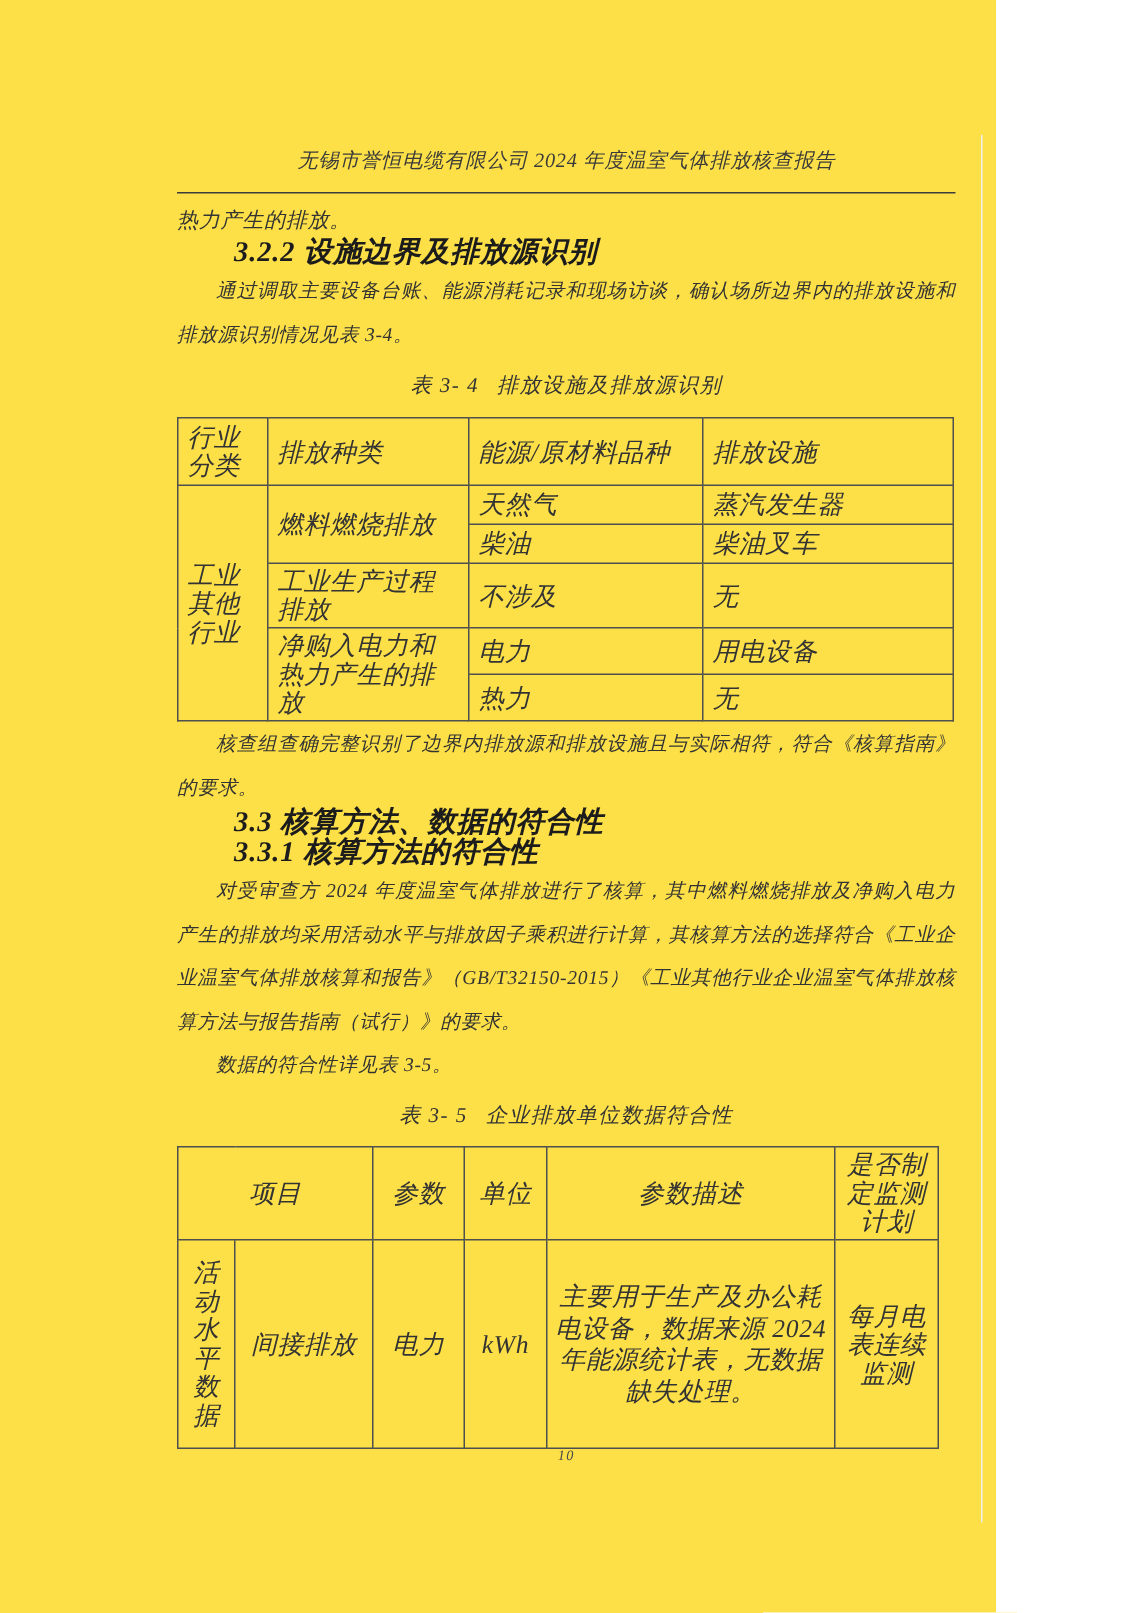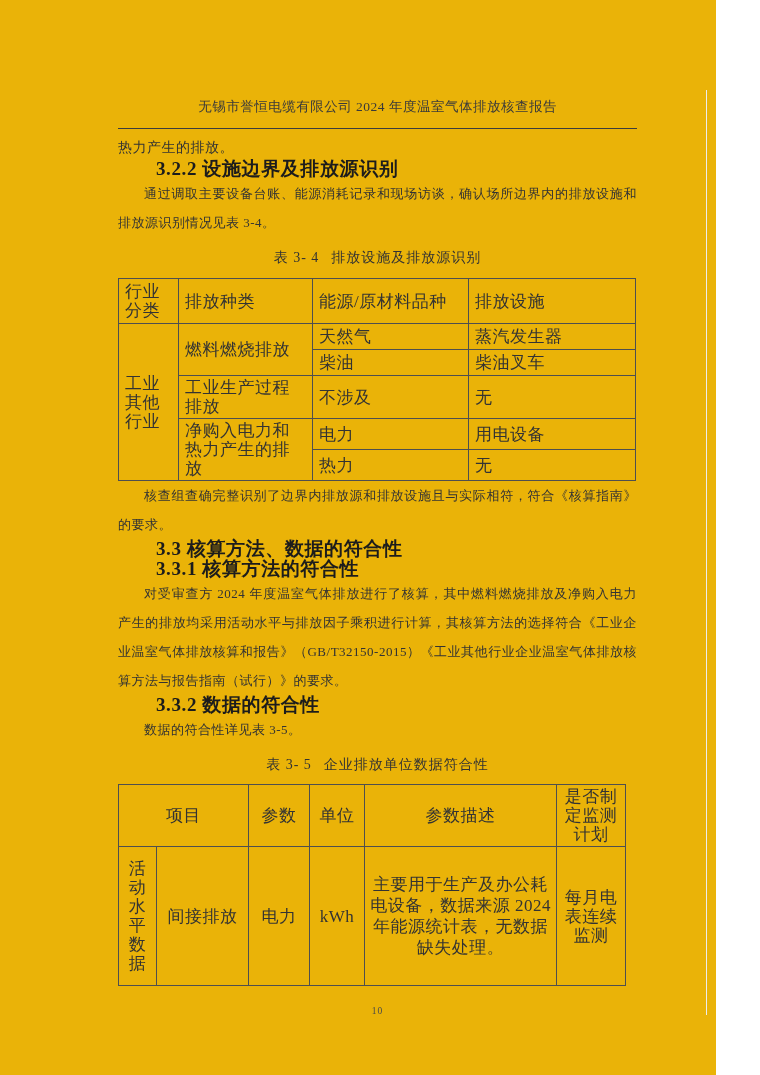--- a/index.html
+++ b/index.html
@@ -5,24 +5,25 @@
   * { box-sizing: border-box; }
   html, body {
     margin: 0;
     padding: 0;
     background: #ffffff;
     font-family: "Liberation Serif", "DejaVu Serif", serif;
     color: #2e2e2e;
   }
   .page {
     position: relative;
-    width: 716px;
+    width: 664px;
     height: 1075px;
-    background: #eab308;
+    background: #fde047;
     overflow: hidden;
+    font-style: italic;
   }
   .scan-edge {
     position: absolute;
     right: 9px;
     top: 90px;
     bottom: 60px;
     width: 1px;
     background: #ededed;
   }
   .content {
@@ -103,21 +104,20 @@
   }
   .t34 td { text-align: left; }
   .t34 .hrow td { height: 45px; }
   .t34 .drow td { height: 26px; }
   .t35 td { text-align: center; padding: 2px 5px; }
   .t35 .hrow td { height: 42px; }
   .t35 .drow td { height: 65px; }
   .t35 td.cat { padding: 12px 4px; line-height: 19px; }
   .t35 td.desc { line-height: 21px; }
   .pageno {
-    margin-top: 20px;
     text-align: center;
     font-size: 9.5px;
     color: #4a4a4a;
     letter-spacing: 1px;
   }
 </style>
 </head>
 <body>
 
 <div class="page">
@@ -179,21 +179,20 @@
     </table>
 
     <p class="body p-after34">核查组查确完整识别了边界内排放源和排放设施且与实际相符，符合《核算指南》的要求。</p>
 
     <h3 class="sec sec-33">3.3 核算方法、数据的符合性</h3>
 
     <h3 class="sec sec-331">3.3.1 核算方法的符合性</h3>
 
     <p class="body p-331">对受审查方 2024 年度温室气体排放进行了核算，其中燃料燃烧排放及净购入电力产生的排放均采用活动水平与排放因子乘积进行计算，其核算方法的选择符合《工业企业温室气体排放核算和报告》（GB/T32150-2015）《工业其他行业企业温室气体排放核算方法与报告指南（试行）》的要求。</p>
 
-    <h3 class="sec sec-332">3.3.2 数据的符合性</h3>
 
     <p class="body p-332">数据的符合性详见表 3-5。</p>
 
     <div class="tbl-caption">
       <span class="cap-label">表 3- 5</span><span>企业排放单位数据符合性</span>
     </div>
 
     <table class="t35">
       <colgroup>
         <col style="width:38px">

